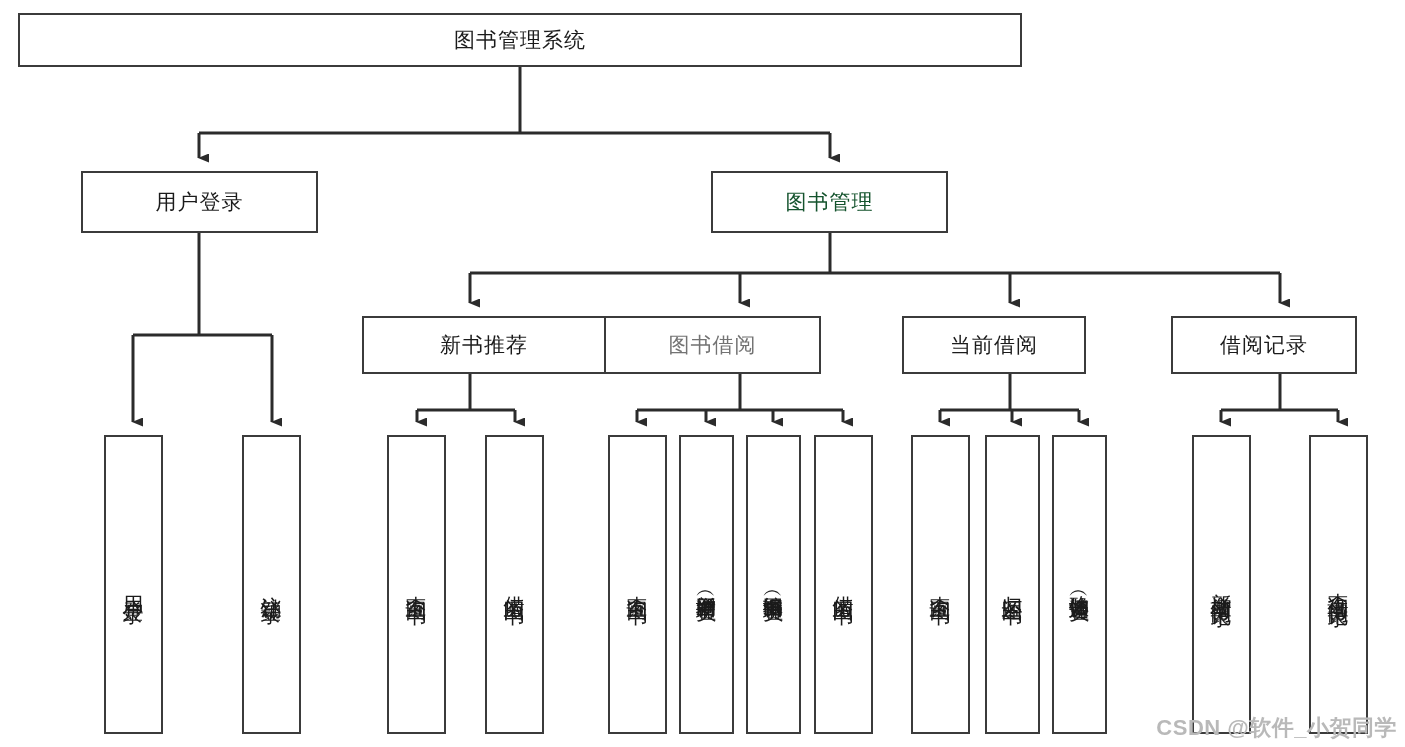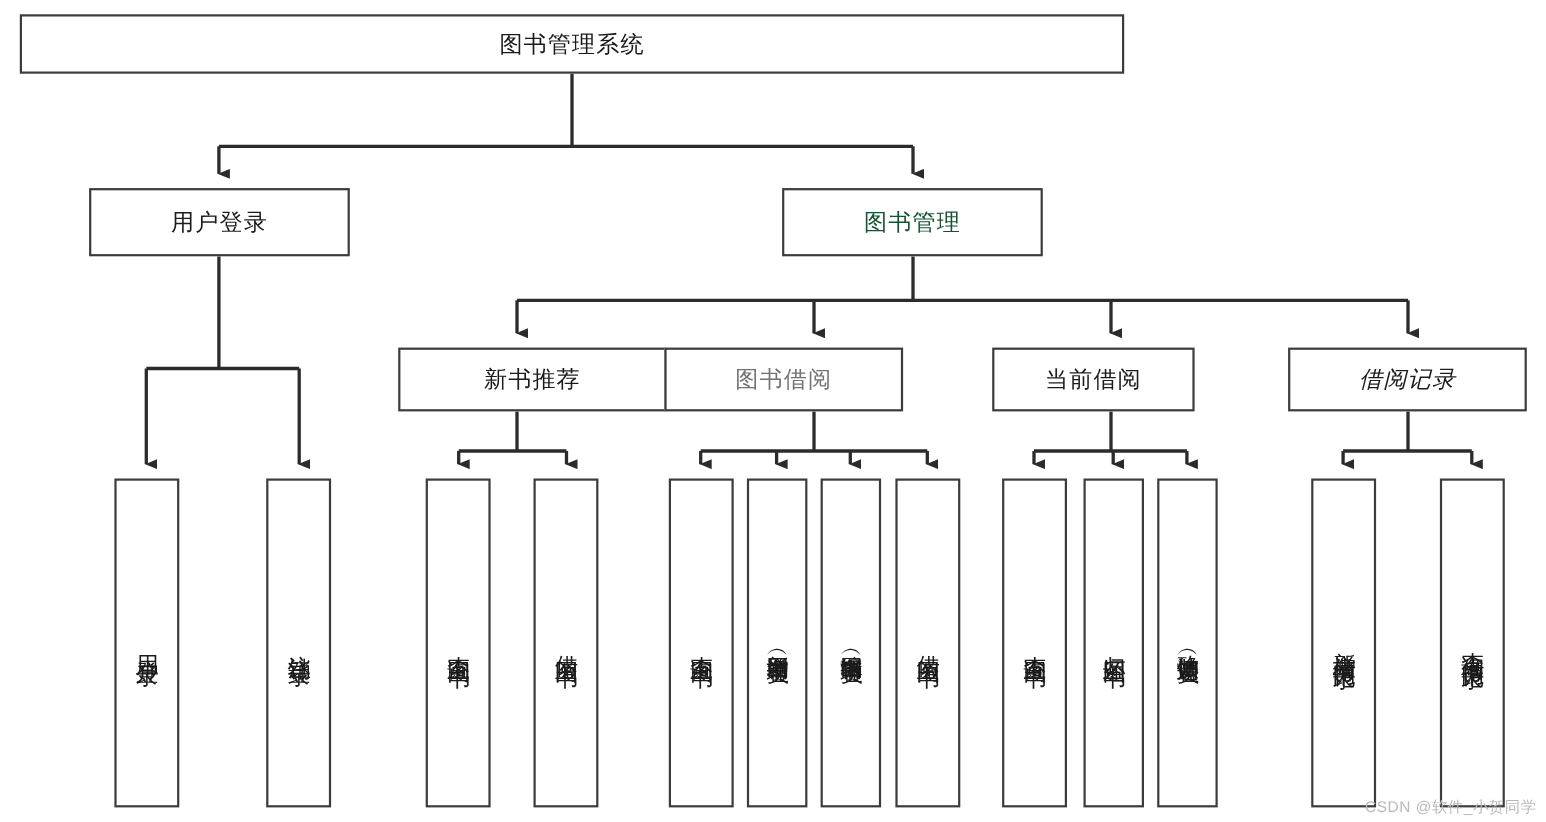--- a/index.html
+++ b/index.html
@@ -53,24 +53,25 @@
     white-space: nowrap;
   }
   .node.v.tight .vtext {
     letter-spacing: 1px;
     font-size: 20px;
   }
   .watermark {
     position: absolute;
     right: 8px;
     bottom: 4px;
-    font-size: 14px;
+    font-size: 22px;
     color: #b9b9b9;
     letter-spacing: 0.5px;
     white-space: nowrap;
+    font-weight: bold;
   }
 </style>
 </head>
 <body>
 
 <div id="diagram-root">
 
   <svg class="connectors" viewBox="0 0 1405 747">
     <defs>
       <marker id="arrowhead" markerWidth="9" markerHeight="11" refX="4.5" refY="10" orient="auto" markerUnits="userSpaceOnUse">
@@ -133,21 +134,21 @@
       </div>
       <div class="node h" style="left: 362px; top: 316px; width: 244px; height: 58px; border-color: rgb(59, 59, 59); background: rgb(255, 255, 255); color: rgb(27, 27, 27);">
         <span>新书推荐</span>
       </div>
       <div class="node h" style="left: 604px; top: 316px; width: 217px; height: 58px; border-color: rgb(59, 59, 59); background: rgb(255, 255, 255); color: #737373;">
         <span>图书借阅</span>
       </div>
       <div class="node h" style="left: 902px; top: 316px; width: 184px; height: 58px; border-color: rgb(59, 59, 59); background: rgb(255, 255, 255); color: rgb(27, 27, 27);">
         <span>当前借阅</span>
       </div>
-      <div class="node h" style="left: 1171px; top: 316px; width: 217px; height: 58px; border-color: rgb(59, 59, 59); background: rgb(255, 255, 255); color: rgb(27, 27, 27); font-style: italic;">
+      <div class="node h" style="left: 1171px; top: 316px; width: 186px; height: 58px; border-color: rgb(59, 59, 59); background: rgb(255, 255, 255); color: rgb(27, 27, 27);">
         <span>借阅记录</span>
       </div>
       <div class="node v" style="left: 104px; top: 435px; width: 59px; height: 299px; border-color: rgb(59, 59, 59); background: rgb(255, 255, 255); color: rgb(27, 27, 27);">
         <span class="vtext">用户登录</span>
       </div>
       <div class="node v" style="left: 242px; top: 435px; width: 59px; height: 299px; border-color: rgb(59, 59, 59); background: rgb(255, 255, 255); color: rgb(27, 27, 27);">
         <span class="vtext">注销登录</span>
       </div>
       <div class="node v" style="left: 387px; top: 435px; width: 59px; height: 299px; border-color: rgb(59, 59, 59); background: rgb(255, 255, 255); color: rgb(27, 27, 27);">
         <span class="vtext">查询图书</span>

